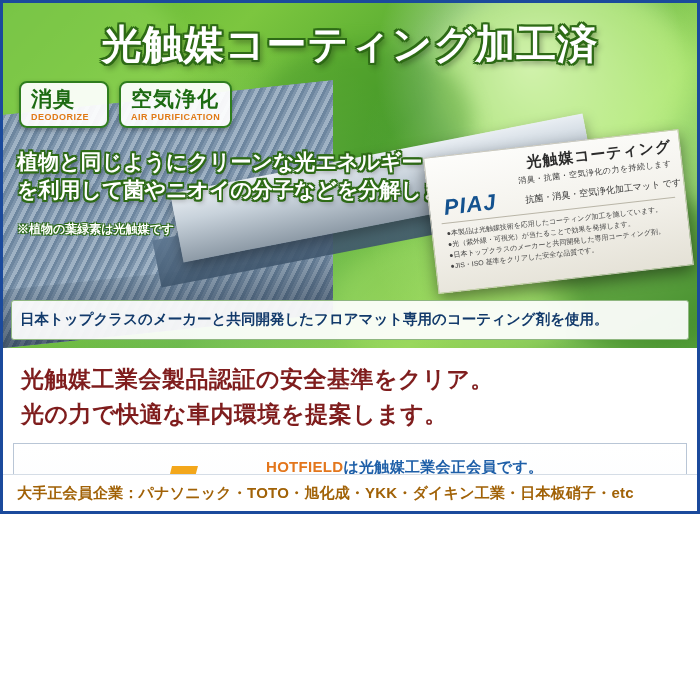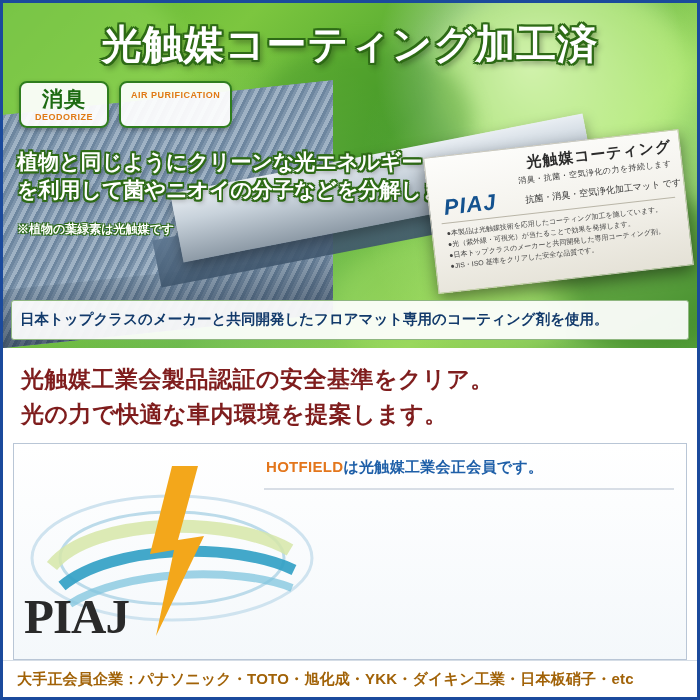--- a/index.html
+++ b/index.html
@@ -9,21 +9,21 @@
   body {
     width: 700px;
     height: 700px;
     font-family: "Liberation Sans", sans-serif;
     background: #ffffff;
     overflow: hidden;
   }
   .page {
     position: relative;
     width: 700px;
-    height: 700px;
+    height: 514px;
     box-sizing: border-box;
     border: 3px solid #1b4a9c;
     background: #ffffff;
     overflow: hidden;
   }
 
   
   .top-panel {
     position: relative;
     width: 694px;
@@ -108,21 +108,20 @@
     left: 16px;
     display: flex;
     gap: 10px;
     z-index: 6;
   }
   .badge {
     background: rgba(255,255,255,0.93);
     border: 2px solid #2f7d1e;
     border-radius: 8px;
     padding: 5px 10px 4px;
-    text-align: center;
     box-shadow: 0 2px 5px rgba(0,0,0,.28);
     min-width: 66px;
   }
   .badge .jp {
     display: block;
     font-size: 21px;
     font-weight: bold;
     color: #1d6b12;
     line-height: 1.05;
     letter-spacing: 1px;
@@ -360,20 +359,21 @@
     <div class="mat-edge"></div>
 
     <div class="main-title">光触媒コーティング加工済</div>
 
     <div class="badges">
       <div class="badge">
         <span class="jp">消臭</span>
         <span class="en">DEODORIZE</span>
       </div>
       <div class="badge">
+        <span class="jp">空気浄化</span>
         <span class="en">AIR PURIFICATION</span>
       </div>
     </div>
 
     <div class="lead-lines">
       <div class="ln">植物と同じようにクリーンな光エネルギー</div>
       <div class="ln">を利用して菌やニオイの分子などを分解します。</div>
     </div>
     <div class="note-small">※植物の葉緑素は光触媒です</div>
 

